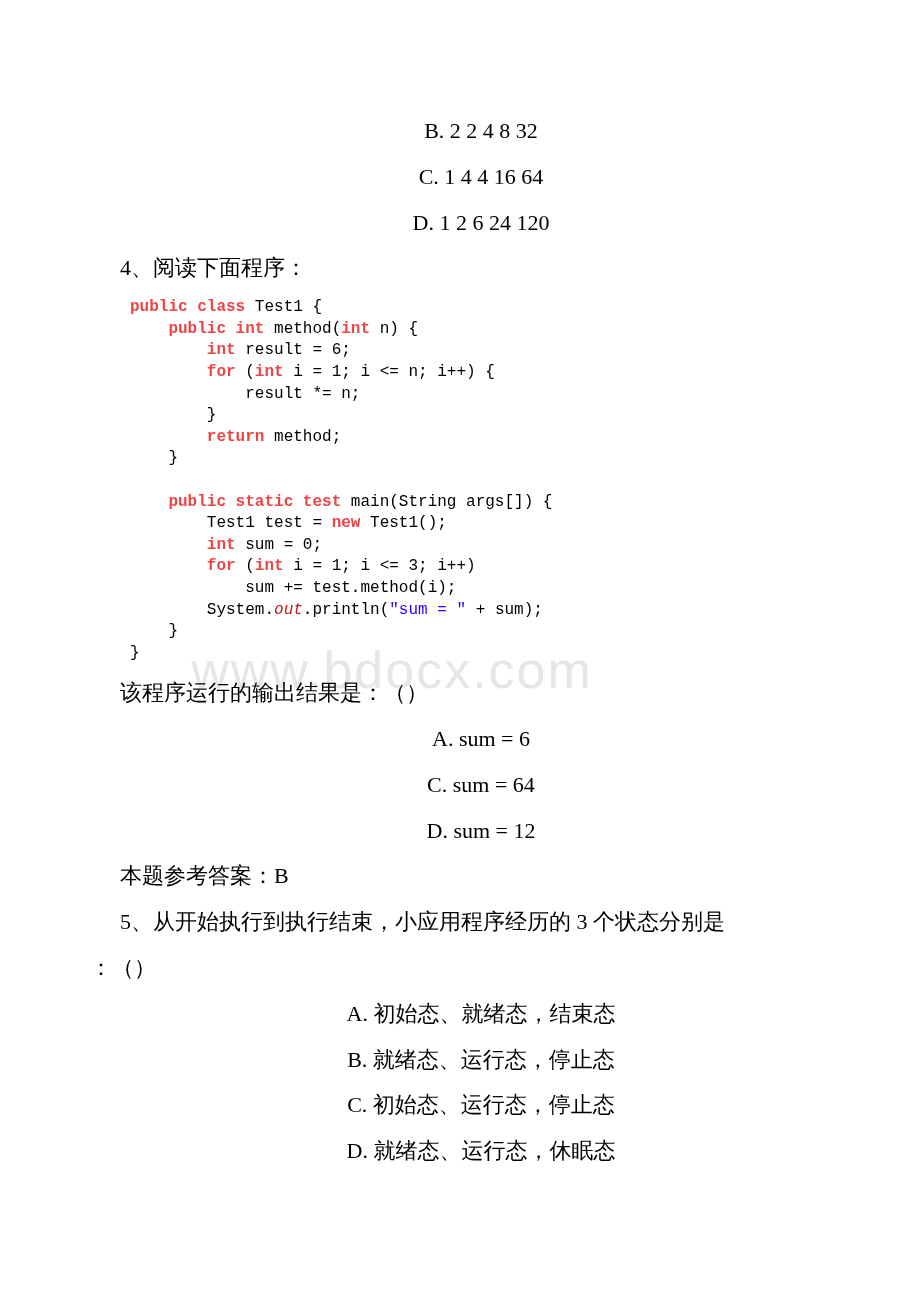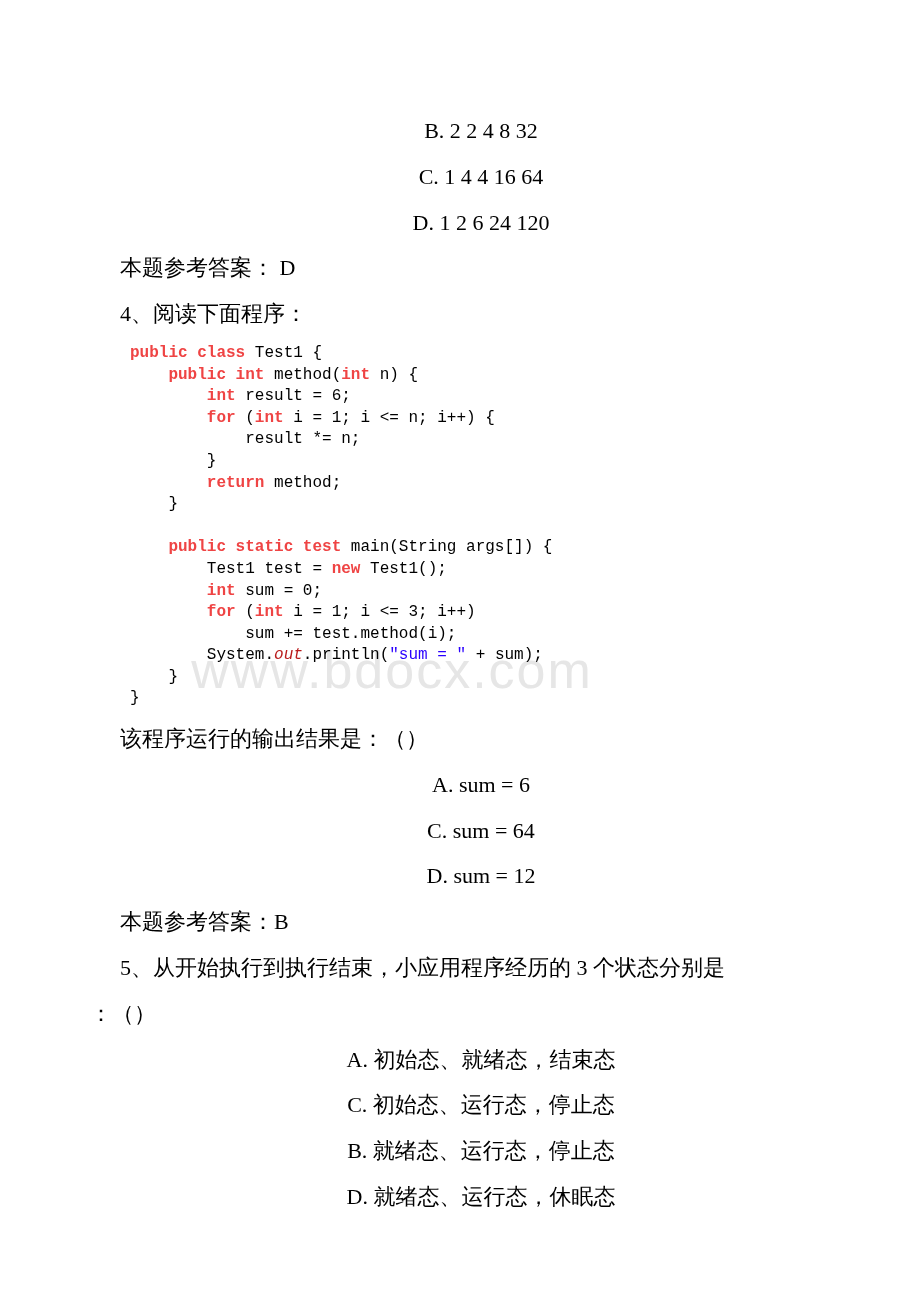--- a/index.html
+++ b/index.html
@@ -51,21 +51,20 @@
 </head>
 <body>
 
 <div class="watermark">www.bdocx.com</div>
 
 <div class="page-content content-layer">
 
   <div class="line indent1"> B. 2 2 4 8 32</div>
   <div class="line indent1"> C. 1 4 4 16 64</div>
   <div class="line indent1"> D. 1 2 6 24 120</div>
-  <div class="line indent-q">本题参考答案： D</div>
 
   <div class="line indent-q">4、阅读下面程序：</div>
 
   <div class="code-block"><span class="kw">public class</span><span> Test1 {</span>
 <span class="kw">    public int</span><span> method(</span><span class="kw">int</span><span> n) {</span>
         <span class="kw">int</span><span> result = 6;</span>
         <span class="kw">for</span><span> (</span><span class="kw">int</span><span> i = 1; i &lt;= n; i++) {</span>
 <span>            result *= n;</span>
 <span>        }</span>
         <span class="kw">return</span><span> method;</span>
@@ -82,17 +81,17 @@
 
   <div class="line indent-q">该程序运行的输出结果是：（）</div>
   <div class="line indent1"> A. sum = 6</div>
   <div class="line indent1"> C. sum = 64</div>
   <div class="line indent1"> D. sum = 12</div>
   <div class="line indent-q">本题参考答案：B</div>
 
   <div class="line indent-q">5、从开始执行到执行结束，小应用程序经历的 3 个状态分别是</div>
   <div class="line hang">：（）</div>
   <div class="line indent1"> A. 初始态、就绪态，结束态</div>
+  <div class="line indent1"> B. 就绪态、运行态，停止态</div>
   <div class="line indent1"> C. 初始态、运行态，停止态</div>
-  <div class="line indent1"> B. 就绪态、运行态，停止态</div>
   <div class="line indent1"> D. 就绪态、运行态，休眠态</div>
 
 </div>
 
 </body></html>

